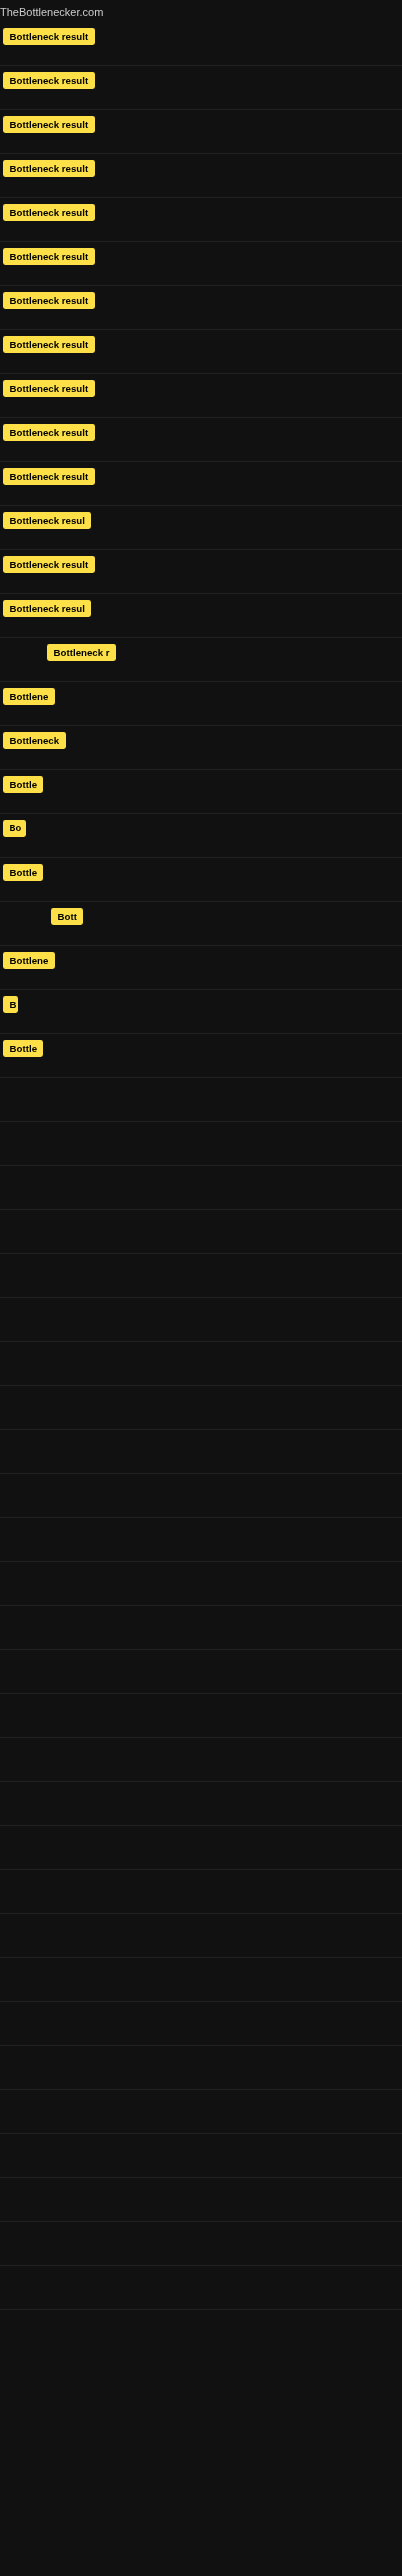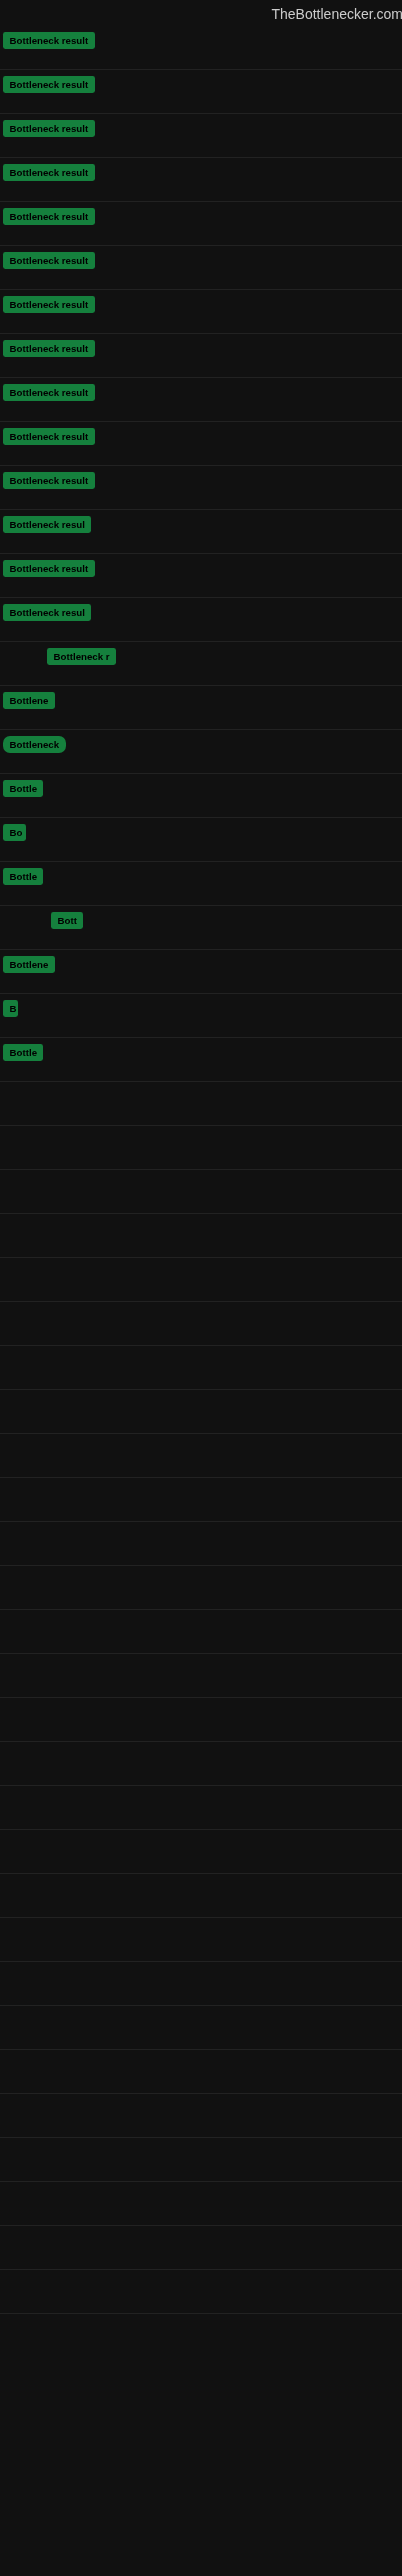--- a/index.html
+++ b/index.html
@@ -10,30 +10,30 @@
 
     body {
       width: 403px;
       min-height: 2576px;
       background-color: #111111;
       font-family: Arial, sans-serif;
       position: relative;
     }
 
     .site-title {
-      text-align: right;
+      text-align: left;
       color: #cccccc;
-      font-size: 14px;
+      font-size: 11px;
       padding: 6.4px 0 3.2px 0;
       font-weight: normal;
     }
 
     .bottleneck-badge {
       display: inline-block;
-      background-color: #15803d;
+      background-color: #fde047;
       color: #000000;
       font-size: 9.7px;
       font-weight: bold;
       padding: 3.2px 6.4px;
       border-radius: 2.4px;
       white-space: nowrap;
       overflow: hidden;
     }
 
     .row {
@@ -92,27 +92,27 @@
       <div class="row">
         <span class="bottleneck-badge" style="max-width: 89px;">Bottleneck resul</span>
       </div>
       <div class="row">
         <span class="bottleneck-badge" style="max-width: 72px; margin-left: 44px;">Bottleneck r</span>
       </div>
       <div class="row">
         <span class="bottleneck-badge" style="max-width: 58px;">Bottlene</span>
       </div>
       <div class="row">
-        <span class="bottleneck-badge" style="max-width: 63px; border-radius: 7px;">Bottleneck</span>
+        <span class="bottleneck-badge" style="max-width: 63px;">Bottleneck</span>
       </div>
       <div class="row">
         <span class="bottleneck-badge" style="max-width: 47px;">Bottle</span>
       </div>
       <div class="row">
-        <span class="bottleneck-badge" style="max-width: 22.5px;">Bo</span>
+        <span class="bottleneck-badge" style="max-width: 22.5px; font-family: Liberation Mono, monospace;">Bo</span>
       </div>
       <div class="row">
         <span class="bottleneck-badge" style="max-width: 44px;">Bottle</span>
       </div>
       <div class="row">
         <span class="bottleneck-badge" style="max-width: 34px; margin-left: 48px;">Bott</span>
       </div>
       <div class="row">
         <span class="bottleneck-badge" style="max-width: 55px;">Bottlene</span>
       </div>

